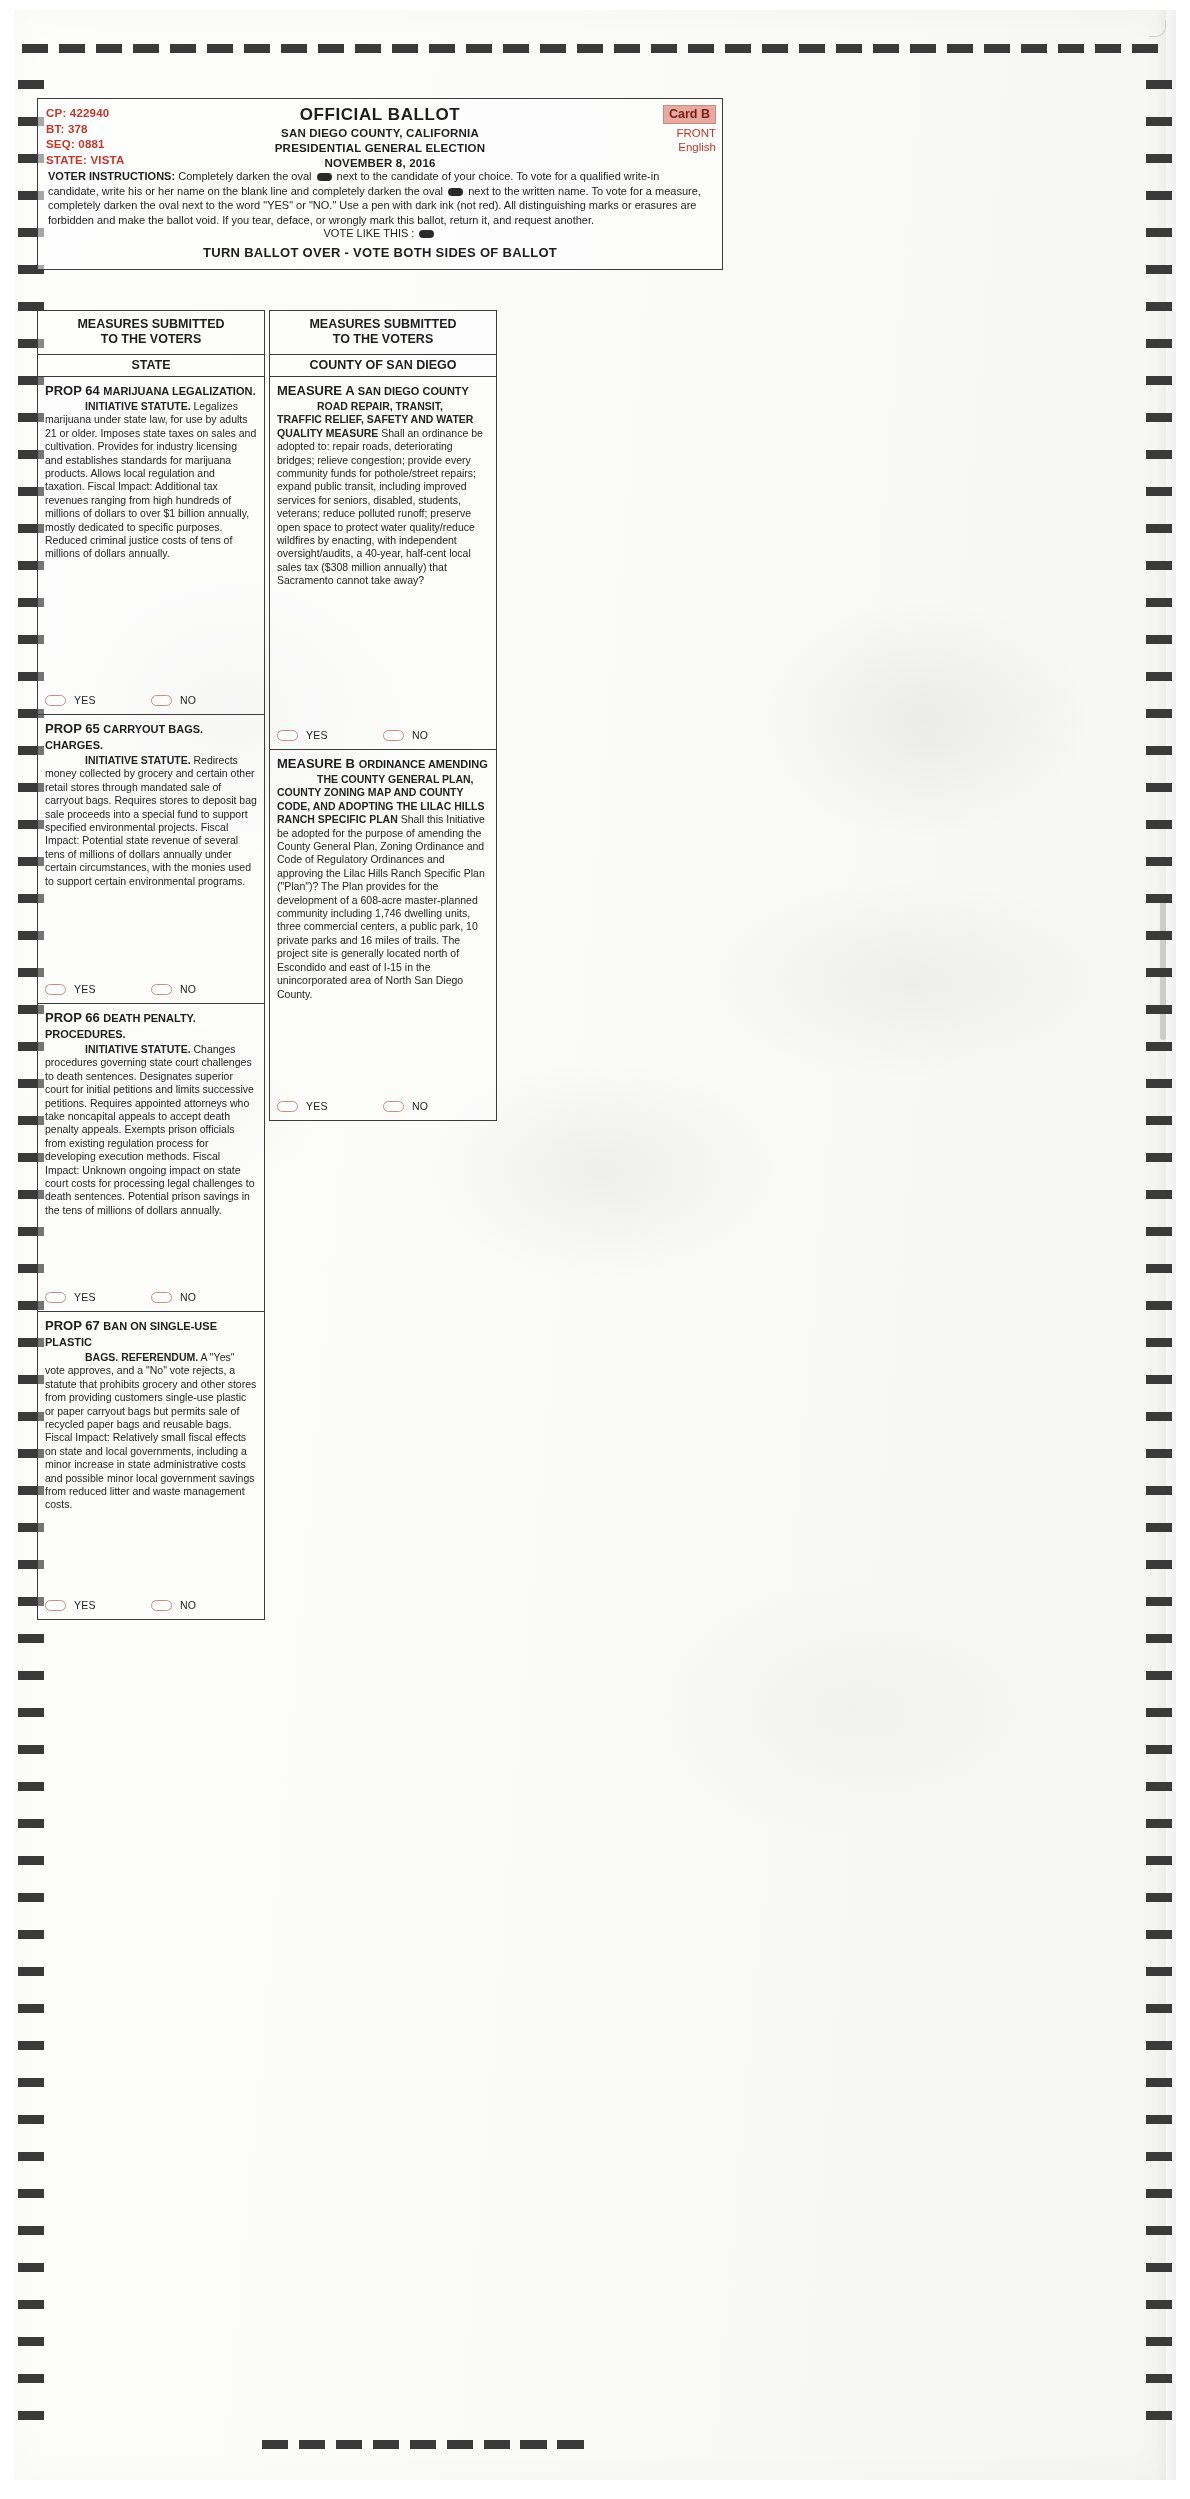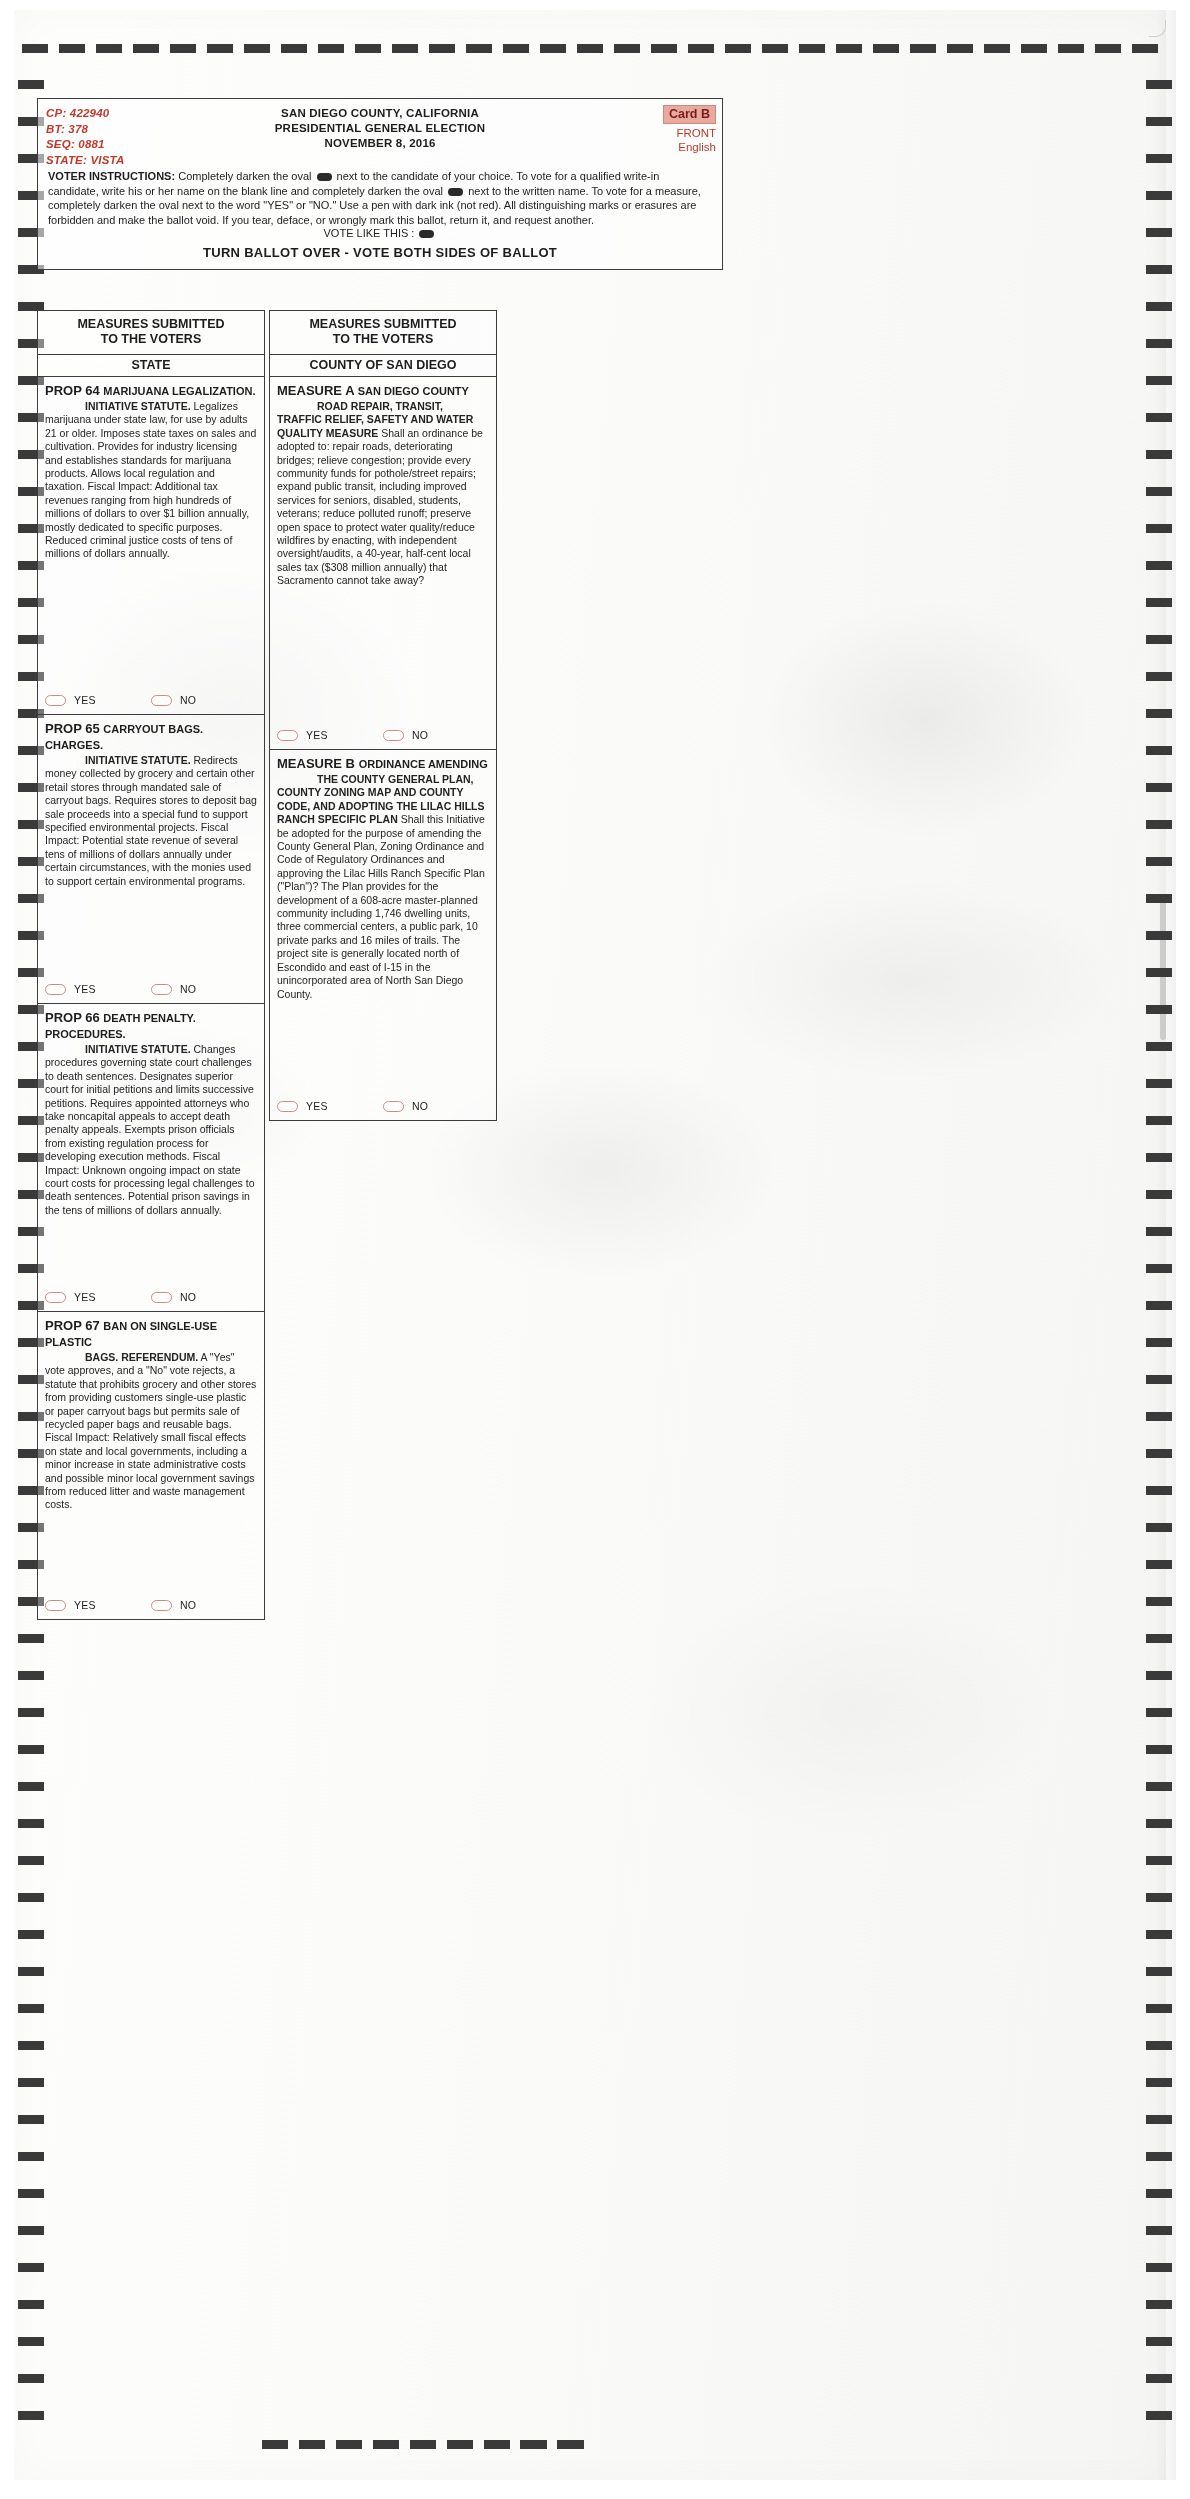--- a/index.html
+++ b/index.html
@@ -73,21 +73,20 @@
   }
   .hdr-codes {
     position: absolute;
     left: 8px;
     top: 7px;
     font-size: 11.5px;
     line-height: 15.5px;
     color: #c0392b;
     font-weight: bold;
     letter-spacing: 0.2px;
-    font-style: italic;
   }
   .hdr-title {
     position: absolute;
     left: 0; right: 0; top: 6px;
     text-align: center;
     color: #1d1d1d;
   }
   .hdr-title .l1 { font-size: 17px; font-weight: bold; letter-spacing: 0.6px; }
   .hdr-title .l2 { font-size: 11.5px; font-weight: bold; margin-top: 2px; letter-spacing: 0.2px;}
   .hdr-title .l3 { font-size: 11.5px; font-weight: bold; margin-top: 3px; letter-spacing: 0.2px;}
@@ -484,20 +483,21 @@
 
     <div class="hdr">
       <div class="hdr-codes">
         <div>CP: 422940</div>
         <div>BT: 378</div>
         <div>SEQ: 0881</div>
         <div>STATE: VISTA</div>
       </div>
 
       <div class="hdr-title">
+        <div class="l1">OFFICIAL BALLOT</div>
         <div class="l2">SAN DIEGO COUNTY, CALIFORNIA</div>
         <div class="l3">PRESIDENTIAL GENERAL ELECTION</div>
         <div class="l4">NOVEMBER 8, 2016</div>
       </div>
 
       <div class="card-badge">
         <span class="cb">Card B</span>
         <span class="mail">FRONT</span>
         <span class="lang">English</span>
       </div>

